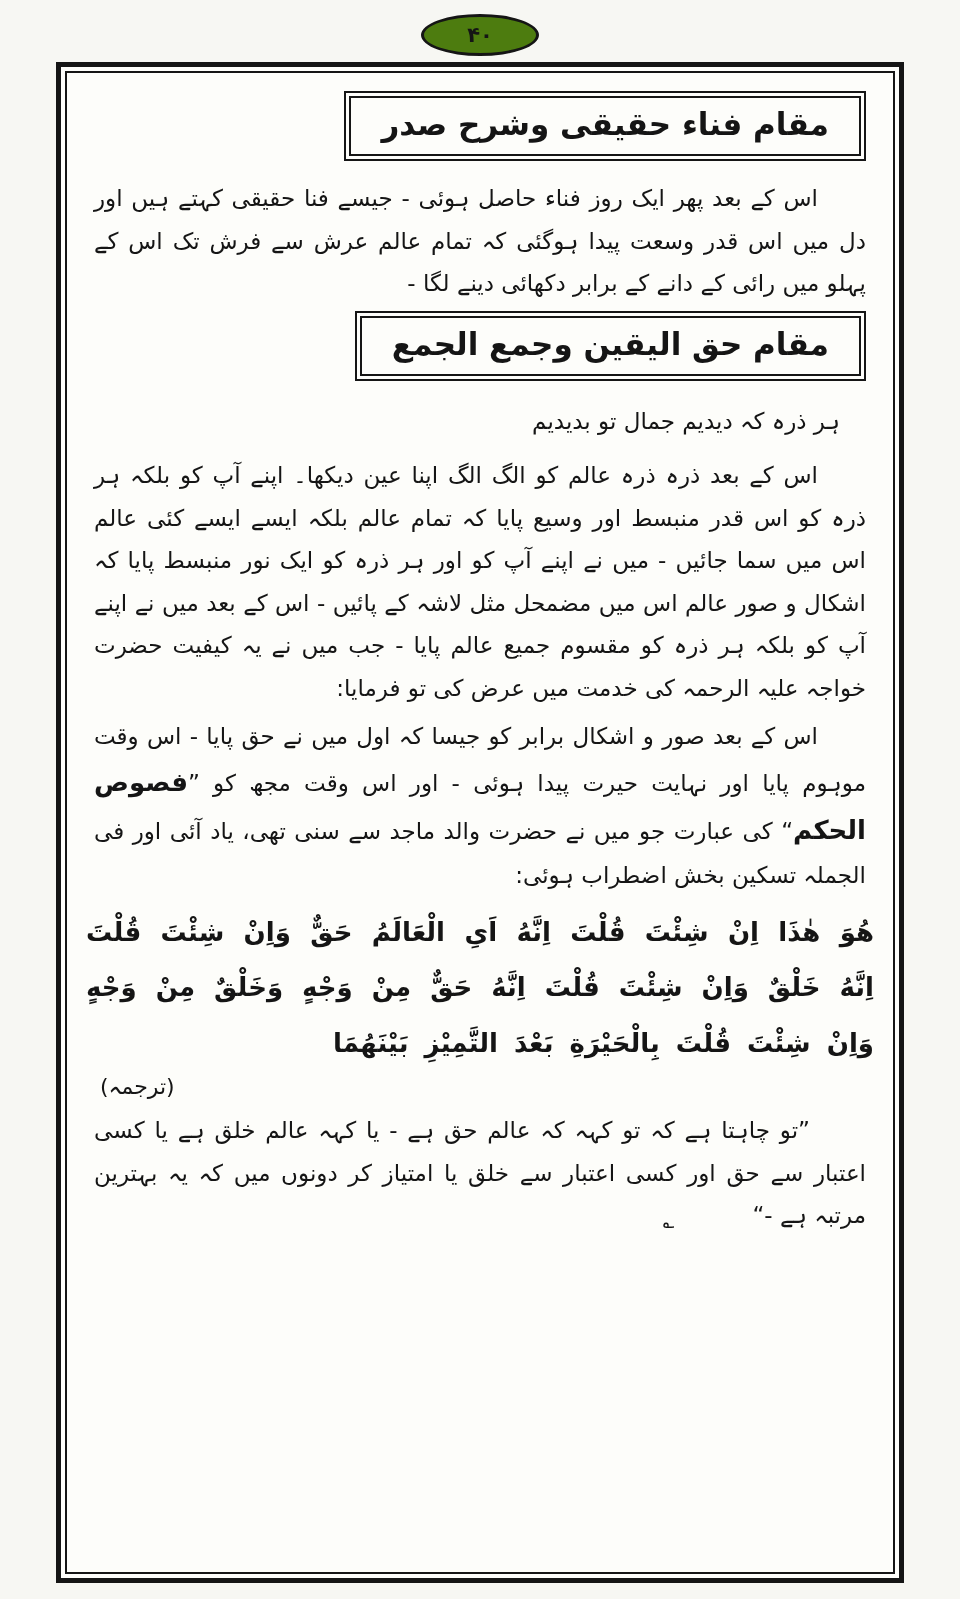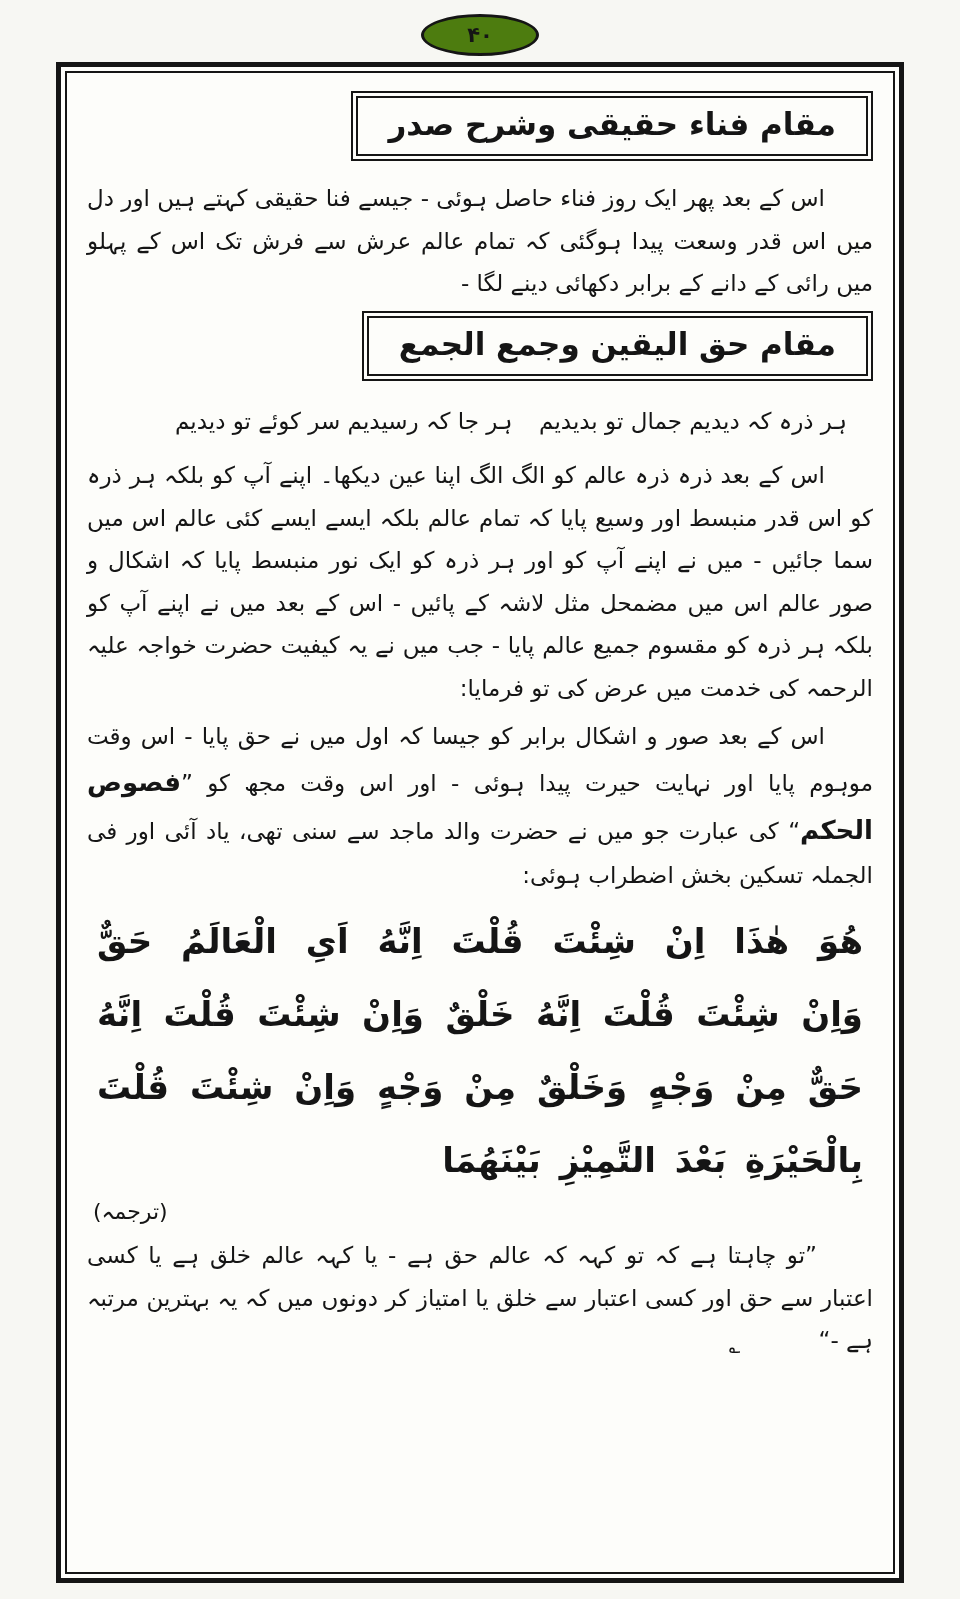--- a/index.html
+++ b/index.html
@@ -22,21 +22,21 @@
   }
   .frame {
     position:absolute; top:62px; left:56px; right:56px; bottom:16px;
     border:5px solid #151515;
     padding:4px;
     background:#fdfdfa;
   }
   .frame-inner {
     width:100%; height:100%;
     border:2px solid #151515;
-    padding:14px 12px 10px;
+    padding:14px 19px 10px;
     overflow:hidden;
   }
   .content { direction:rtl; text-align:right; }
 
   .heading-box {
     width:-moz-fit-content; width:fit-content;
     border:2px solid #151515;
     padding:3px;
     margin:4px 8px 16px 0;
     background:#fdfdfa;
@@ -59,25 +59,25 @@
   .couplet {
     display:flex; justify-content:space-between;
     font-size:23px; line-height:1.8;
     padding:4px 34px 4px 96px;
     margin:4px 0 8px;
   }
 
   .book-title { font-weight:bold; font-size:26px; }
 
   p.arabic-text {
-    font-size:34px; font-weight:bold;
+    font-size:26px; font-weight:bold;
     line-height:2.15;
     text-align:justify;
     word-spacing:7px;
-    margin:8px 18px 2px;
+    margin:8px 0 2px;
   }
   p.tarjuma {
     font-size:22px;
     text-align:left;
     padding-left:14px;
     margin:0 0 10px;
   }
   .quote2 { text-indent:56px; }
   .catchword {
     display:inline-block;
@@ -103,21 +103,20 @@
 
       <p class="body-text indent">اس کے بعد پھر ایک روز فناء حاصل ہوئی - جیسے فنا حقیقی کہتے ہیں اور دل میں اس قدر وسعت پیدا ہوگئی کہ تمام عالم عرش سے فرش تک اس کے پہلو میں رائی کے دانے کے برابر دکھائی دینے لگا -</p>
 
       <div class="heading-box">
         <div class="inner">مقام حق الیقین وجمع الجمع</div>
       </div>
 
 
       <div class="couplet">
         <span>ہر ذرہ کہ دیدیم جمال تو بدیدیم</span>
-        <span>ہر جا کہ رسیدیم سر کوئے تو دیدیم</span>
       </div>
 
       <p class="body-text indent">اس کے بعد ذرہ ذرہ عالم کو الگ الگ اپنا عین دیکھا۔ اپنے آپ کو بلکہ ہر ذرہ کو اس قدر منبسط اور وسیع پایا کہ تمام عالم بلکہ ایسے ایسے کئی عالم اس میں سما جائیں - میں نے اپنے آپ کو اور ہر ذرہ کو ایک نور منبسط پایا کہ اشکال و صور عالم اس میں مضمحل مثل لاشہ کے پائیں - اس کے بعد میں نے اپنے آپ کو بلکہ ہر ذرہ کو مقسوم جمیع عالم پایا - جب میں نے یہ کیفیت حضرت خواجہ علیہ الرحمہ کی خدمت میں عرض کی تو فرمایا:</p>
 
 
       <p class="body-text indent"><span>اس کے بعد صور و اشکال برابر کو جیسا کہ اول میں نے حق پایا - اس وقت موہوم پایا اور نہایت حیرت پیدا ہوئی - اور اس وقت مجھ کو ”</span><span class="book-title">فصوص الحکم</span><span>“ کی عبارت جو میں نے حضرت والد ماجد سے سنی تھی، یاد آئی اور فی الجملہ تسکین بخش اضطراب ہوئی:</span></p>
 
       <p class="arabic-text">هُوَ هٰذَا اِنْ شِئْتَ قُلْتَ اِنَّهُ اَیِ الْعَالَمُ حَقٌّ وَاِنْ شِئْتَ قُلْتَ اِنَّهُ خَلْقٌ وَاِنْ شِئْتَ قُلْتَ اِنَّهُ حَقٌّ مِنْ وَجْهٍ وَخَلْقٌ مِنْ وَجْهٍ وَاِنْ شِئْتَ قُلْتَ بِالْحَیْرَةِ بَعْدَ التَّمِیْزِ بَیْنَهُمَا</p>
 
       <p class="tarjuma">(ترجمہ)</p>

